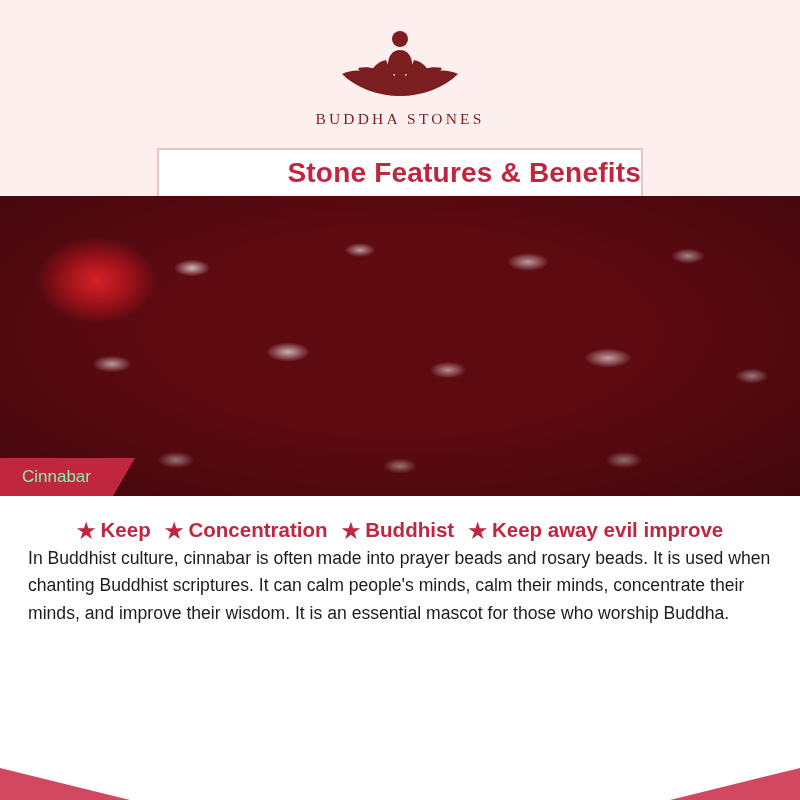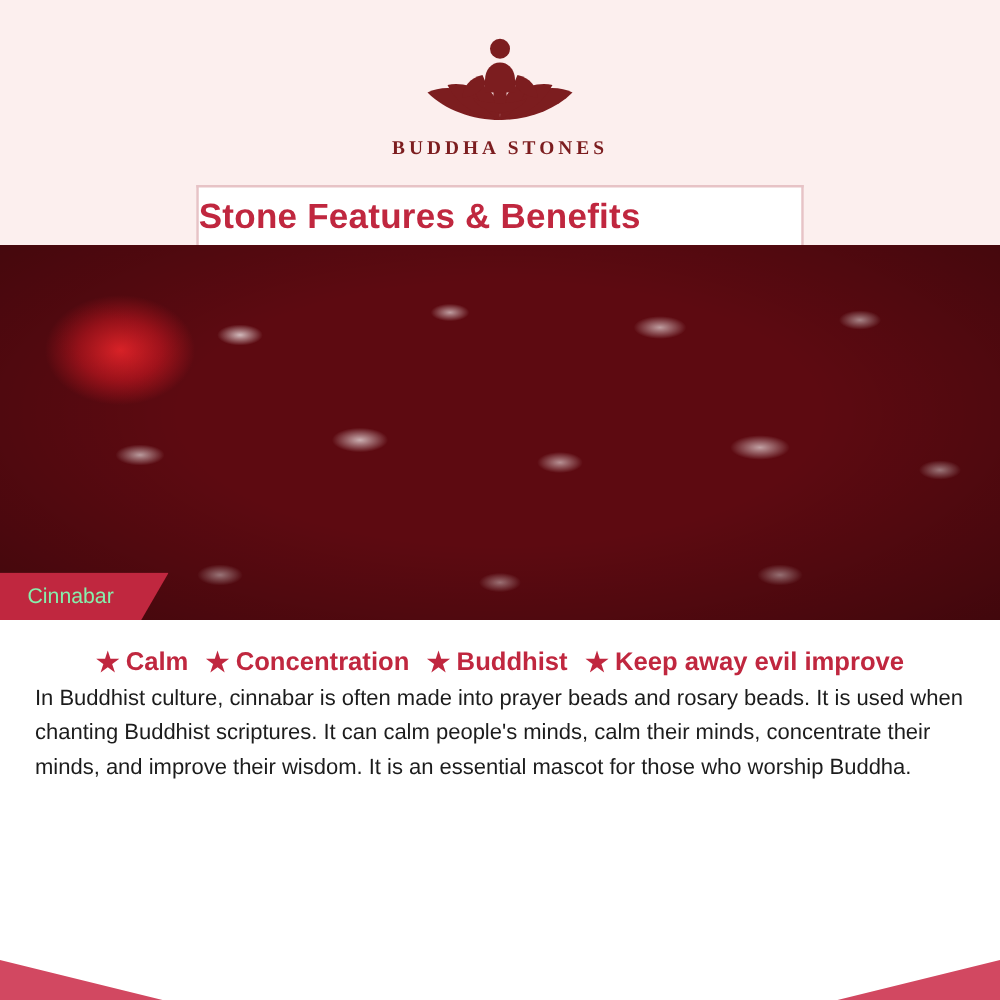--- a/index.html
+++ b/index.html
@@ -69,40 +69,40 @@
   }
   .logo-mark {
     width: 168px;
     height: 78px;
     display: block;
   }
   .brand-name {
     margin-top: 6px;
     font-size: 15.5px;
     letter-spacing: 3.2px;
-    font-weight: bold;
+    font-weight: normal;
     color: #7c1d1f;
     font-family: "Liberation Serif", serif;
   }
 
   
   .title-ribbon {
     position: absolute;
     left: 50%;
     transform: translateX(-50%);
     bottom: 0;
     width: 486px;
     height: 48px;
     background: #ffffff;
     border: 2px solid #e7c3c6;
     border-bottom: none;
     box-sizing: border-box;
     display: flex;
     align-items: center;
-    justify-content: flex-start;
+    justify-content: flex-end;
   }
   .title-text {
     font-size: 28px;
     font-weight: bold;
     color: #c0273f;
     font-family: "Liberation Sans", sans-serif;
     letter-spacing: 0.2px;
     white-space: nowrap;
   }
 
@@ -259,21 +259,21 @@
     <div class="photo-bg"></div>
     <div class="photo-sheen"></div>
     <div class="photo-vignette"></div>
     <div class="caption-tab">Cinnabar</div>
   </div>
 
   <div class="content">
     <div class="benefits">
       <span class="benefit">
         <span class="star">★</span>
-        <span>Calm</span>
+        <span>Keep</span>
       </span>
       <span class="benefit">
         <span class="star">★</span>
         <span>Concentration</span>
       </span>
       <span class="benefit">
         <span class="star">★</span>
         <span>Buddhist</span>
       </span>
       <span class="benefit">

